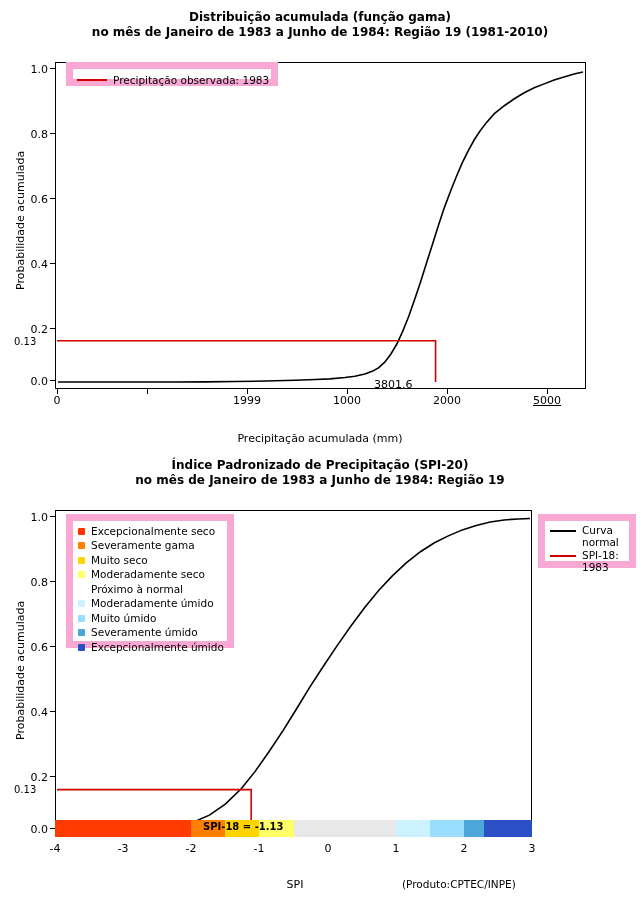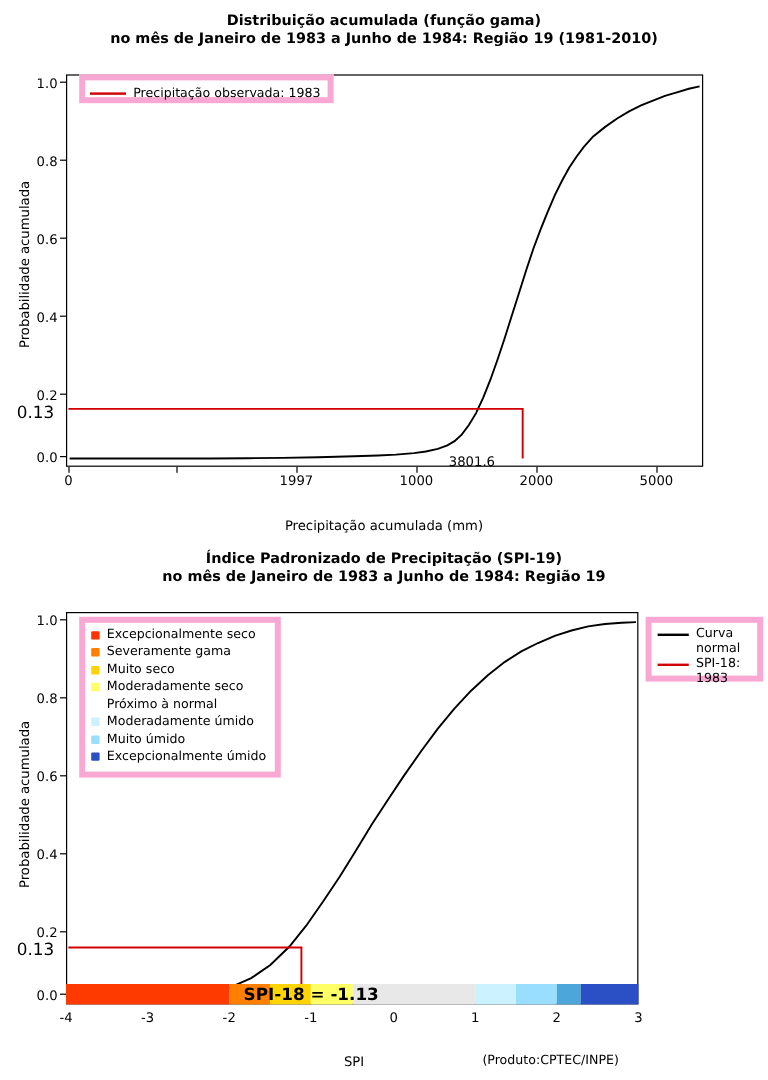--- a/index.html
+++ b/index.html
@@ -104,21 +104,21 @@
   }
   .tickmark {
     position: absolute;
     background: #000;
   }
 
   
   .legend {
     position: absolute;
     background: #ffffff;
-    border: 5px solid #f9a8d4;
+    border: 7px solid #f9a8d4;
     box-sizing: border-box;
     font-size: 10.5px;
   }
   #legend-top {
     left: 66px;
     top: 62px;
     width: 212px;
     height: 24px;
   }
   #legend-top .row {
@@ -190,42 +190,42 @@
 
   .annot {
     position: absolute;
     font-size: 11px;
     white-space: nowrap;
   }
   #annot-obs { left: 374px; top: 378px; }
 
   .axis-hl {
     position: absolute;
-    font-size: 14px;
+    font-size: 10px;
     white-space: nowrap;
   }
   #hl-top { left: 14px; top: 336px; }
   #hl-bottom { left: 14px; top: 784px; }
 
   
   #spi-band {
     position: absolute;
     left: 55px;
     top: 820px;
     width: 477px;
     height: 17px;
     display: flex;
   }
   #spi-band .seg { height: 100%; }
 
   #spi-value {
     position: absolute;
     left: 203px;
     top: 821px;
-    font-size: 14px;
+    font-size: 10px;
     font-weight: bold;
     color: #000;
     white-space: nowrap;
   }
 
   #produto {
     position: absolute;
     left: 402px;
     top: 878px;
     font-size: 10.5px;
@@ -256,24 +256,24 @@
 
     <div class="tickmark" style="left:50px; top:68px; width:5px; height:1px;"></div>
     <div class="tickmark" style="left:50px; top:133px; width:5px; height:1px;"></div>
     <div class="tickmark" style="left:50px; top:198px; width:5px; height:1px;"></div>
     <div class="tickmark" style="left:50px; top:263px; width:5px; height:1px;"></div>
     <div class="tickmark" style="left:50px; top:328px; width:5px; height:1px;"></div>
     <div class="tickmark" style="left:50px; top:380px; width:5px; height:1px;"></div>
 
     <div class="tick-label xtick" style="left:27px; top:394px;">0</div>
     <div class="tick-label xtick" style="left:117px; top:372px;">1000</div>
-    <div class="tick-label xtick" style="left:217px; top:394px;">1997</div>
+    <div class="tick-label xtick" style="left:217px; top:394px;">1999</div>
     <div class="tick-label xtick" style="left:317px; top:394px;">1000</div>
     <div class="tick-label xtick" style="left:417px; top:394px;">2000</div>
-    <div class="tick-label xtick" style="left:517px; top:394px;">5000</div>
+    <div class="tick-label xtick" style="left:517px; top:394px;text-decoration:underline;">5000</div>
 
     <div class="tickmark" style="left:57px; top:389px; width:1px; height:5px;"></div>
     <div class="tickmark" style="left:147px; top:389px; width:1px; height:5px;"></div>
     <div class="tickmark" style="left:247px; top:389px; width:1px; height:5px;"></div>
     <div class="tickmark" style="left:347px; top:389px; width:1px; height:5px;"></div>
     <div class="tickmark" style="left:447px; top:389px; width:1px; height:5px;"></div>
     <div class="tickmark" style="left:547px; top:389px; width:1px; height:5px;"></div>
 
     <div class="plotbox" id="plot-top">
       <svg class="curve-svg" viewBox="0 0 531 327" preserveAspectRatio="none">
@@ -290,21 +290,21 @@
         <span>Precipitação observada: 1983</span>
       </div>
     </div>
 
     <div class="annot" id="annot-obs">3801.6</div>
   </div>
 
   <div class="panel" id="panel-bottom">
 
     <div class="title" id="title-bottom">
-      <div>Índice Padronizado de Precipitação (SPI-19)</div>
+      <div>Índice Padronizado de Precipitação (SPI-20)</div>
       <div>no mês de Janeiro de 1983 a Junho de 1984: Região 19</div>
     </div>
   </div>
 
   <div class="ylabel" id="ylabel-bottom">Probabilidade acumulada</div>
   <div class="xlabel" id="xlabel-bottom">SPI</div>
 
   <div class="tick-label ytick" style="left:8px; top:511px;">1.0</div>
   <div class="tick-label ytick" style="left:8px; top:576px;">0.8</div>
   <div class="tick-label ytick" style="left:8px; top:641px;">0.6</div>
@@ -375,20 +375,24 @@
     </div>
     <div class="row">
       <span class="dot" style="background:#ccf2ff;"></span>
       <span class="cat-label">Moderadamente úmido</span>
     </div>
     <div class="row">
       <span class="dot" style="background:#99ddff;"></span>
       <span class="cat-label">Muito úmido</span>
     </div>
     <div class="row">
+      <span class="dot" style="background:#4da6d9;"></span>
+      <span class="cat-label">Severamente úmido</span>
+    </div>
+    <div class="row">
       <span class="dot" style="background:#2b4fc4;"></span>
       <span class="cat-label">Excepcionalmente úmido</span>
     </div>
   </div>
 
   <div class="legend" id="legend-curve">
     <div class="row">
       <span class="swatch-black"></span>
       <span class="lbl" style="white-space:pre-line;">Curva
 normal</span>

